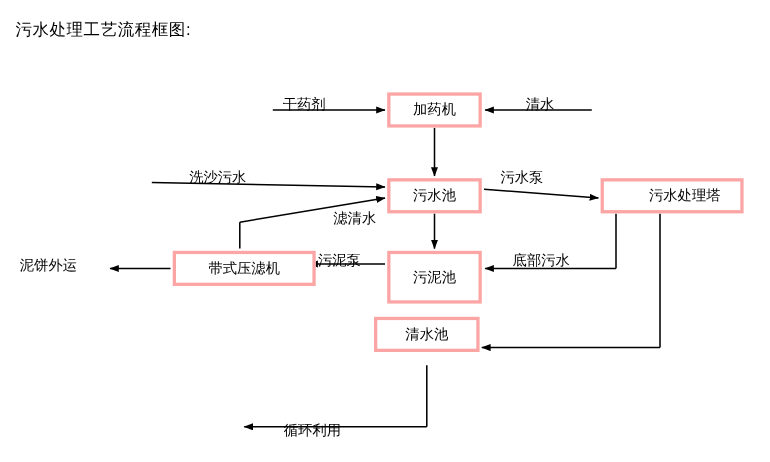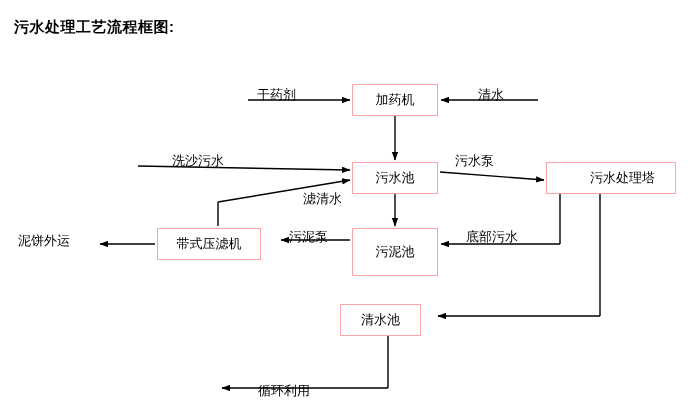--- a/index.html
+++ b/index.html
@@ -20,28 +20,28 @@
     left: 0;
     top: 0;
     width: 700px;
     height: 420px;
   }
   .title {
     position: absolute;
     left: 14px;
     top: 18px;
     font-size: 15px;
-    font-weight: bold;
+    font-weight: normal;
     letter-spacing: 0.5px;
     white-space: nowrap;
   }
   .node {
     position: absolute;
     box-sizing: border-box;
-    border: 1px solid #fca5a5;
+    border: 3px solid #fca5a5;
     background: #ffffff;
     font-size: 13px;
     display: flex;
     align-items: center;
     justify-content: center;
     white-space: nowrap;
   }
   .label {
     position: absolute;
     font-size: 13px;
@@ -107,29 +107,29 @@
   </div>
 
   <div class="node" style="left:352px; top:162px; width:86px; height:32px;">
     <span>污水池</span>
   </div>
 
   <div class="node" style="left:546px; top:162px; width:130px; height:32px;padding-left:23px;">
     <span>污水处理塔</span>
   </div>
 
-  <div class="node" style="left:157px; top:228px; width:104px; height:32px;">
+  <div class="node" style="left:157px; top:228px; width:130px; height:32px;">
     <span>带式压滤机</span>
   </div>
 
   <div class="node" style="left:352px; top:228px; width:86px; height:48px;">
     <span>污泥池</span>
   </div>
 
-  <div class="node" style="left:340px; top:304px; width:81px; height:32px;">
+  <div class="node" style="left:340px; top:288px; width:96px; height:32px;">
     <span>清水池</span>
   </div>
 
   <div class="label" style="left:257px; top:86px;">干药剂</div>
   <div class="label" style="left:478px; top:86px;">清水</div>
   <div class="label" style="left:172px; top:152px;">洗沙污水</div>
   <div class="label" style="left:455px; top:152px;">污水泵</div>
   <div class="label" style="left:257px; top:190px;margin-left:46px;">滤清水</div>
   <div class="label" style="left:466px; top:228px;">底部污水</div>
   <div class="label" style="left:289px; top:228px;">污泥泵</div>

